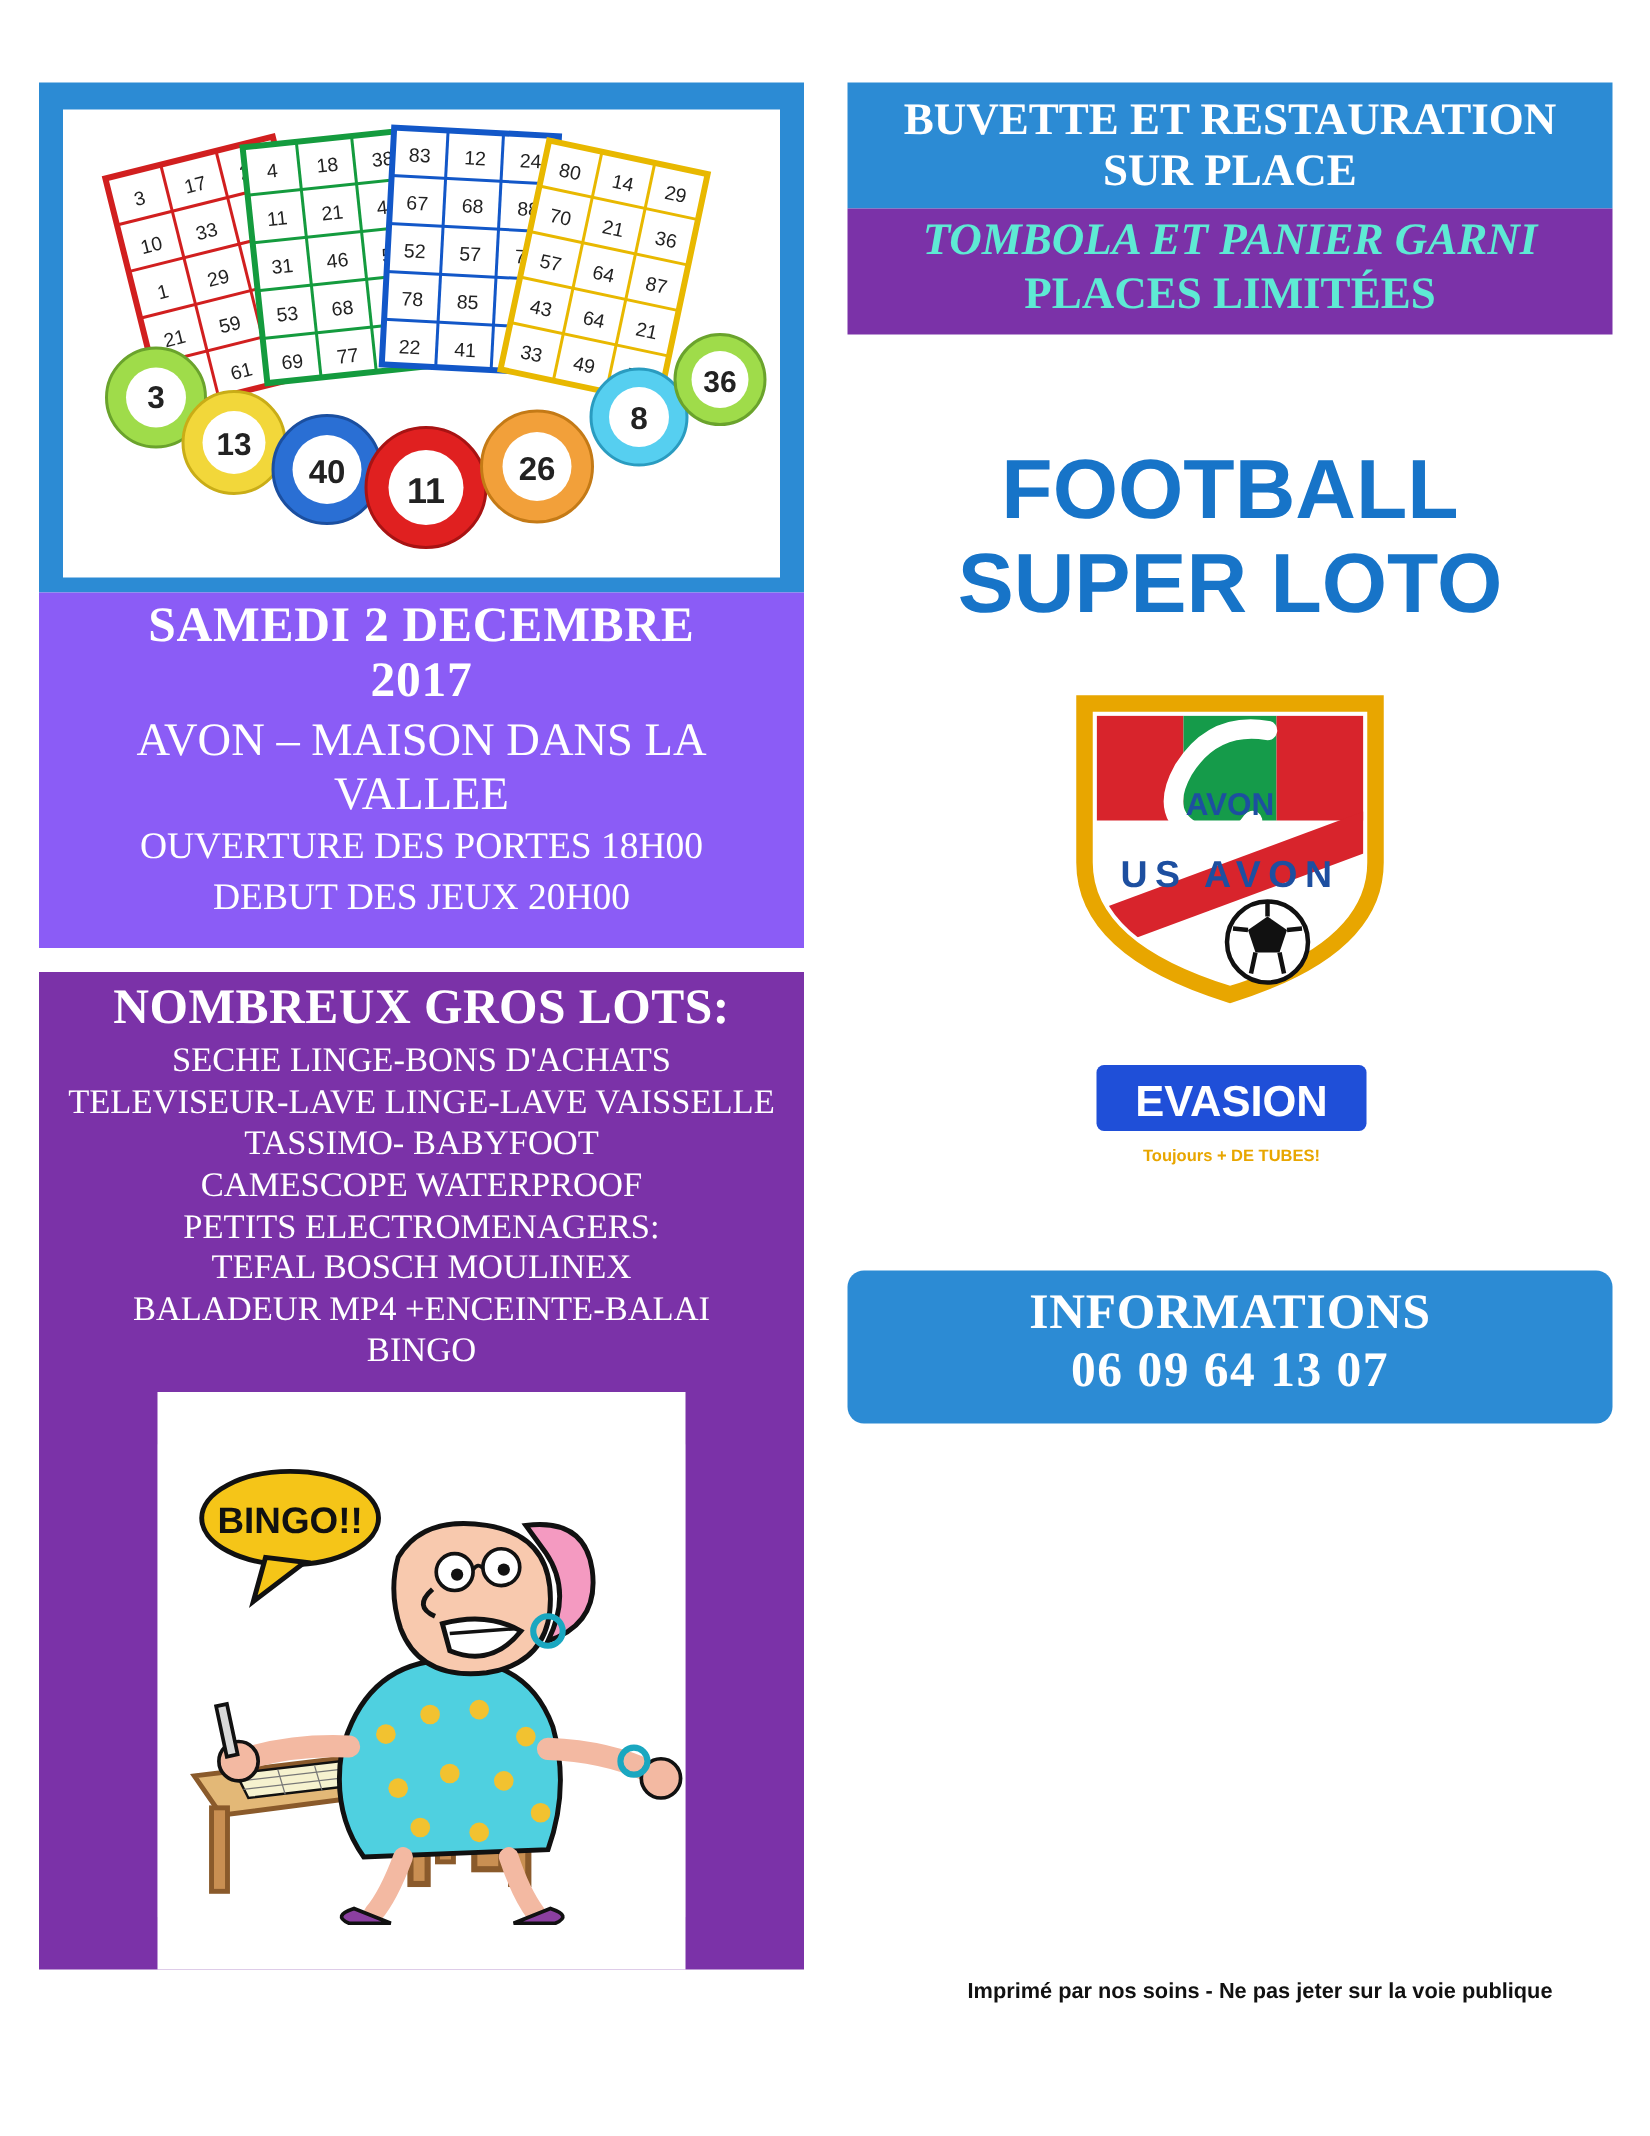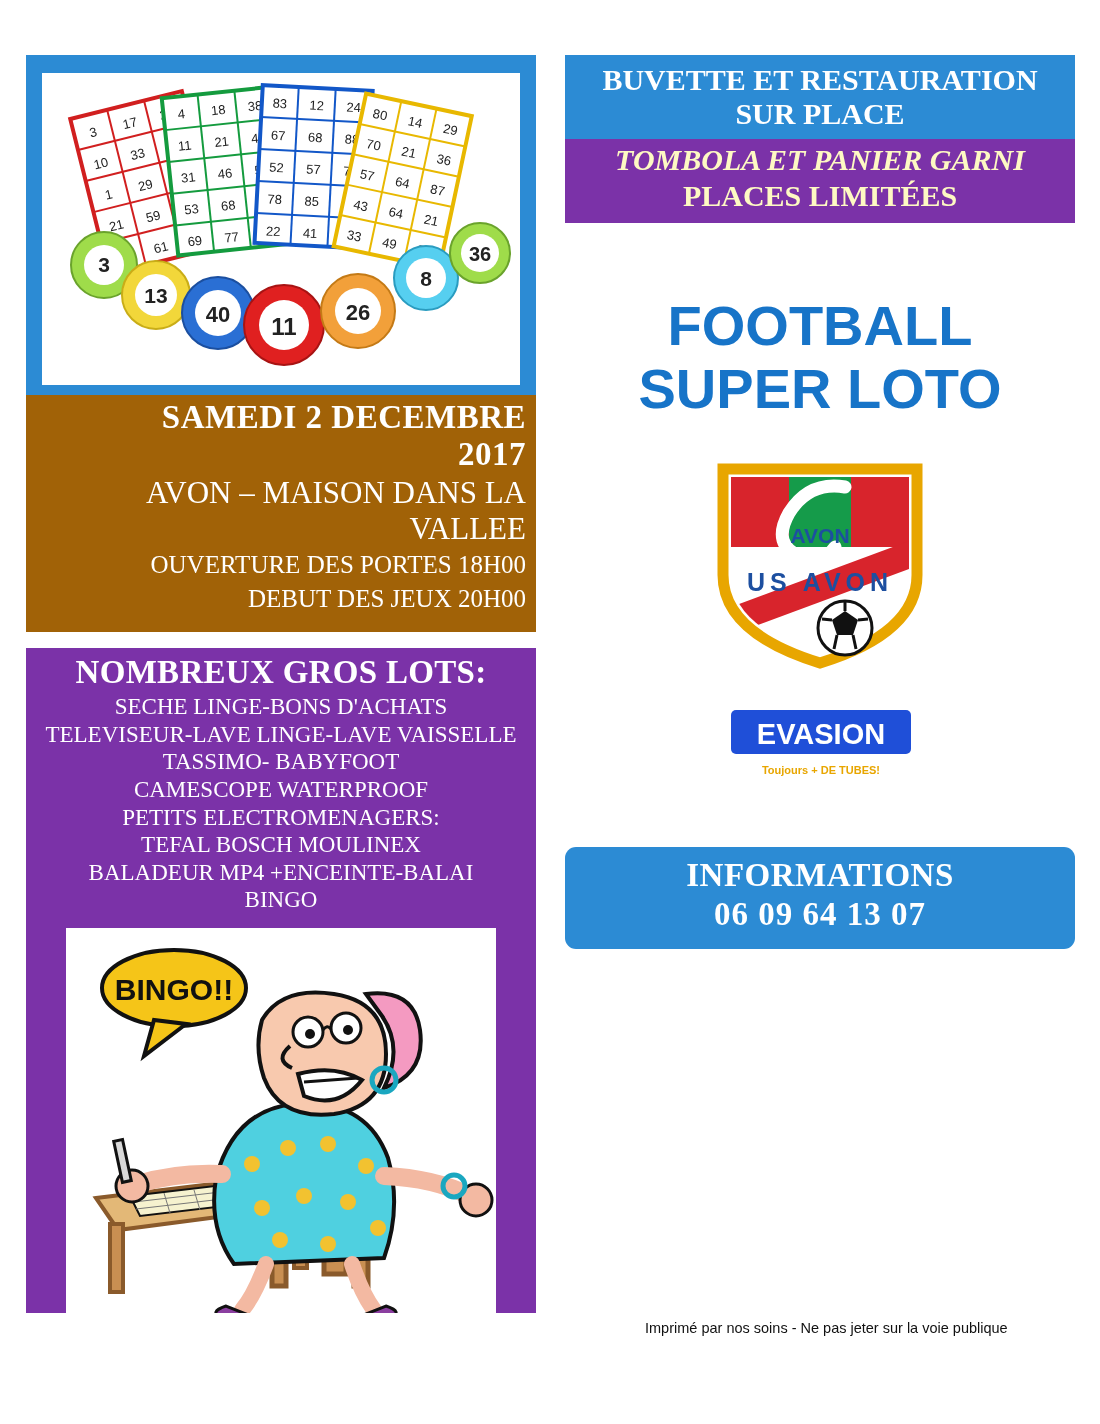--- a/index.html
+++ b/index.html
@@ -29,23 +29,23 @@
   }
   .bingo-image {
     width: 100%;
     height: 312px;
     background: #ffffff;
     position: relative;
     overflow: hidden;
   }
 
   .event-info {
-    background: #a16207;
+    background: #8b5cf6;
     color: #ffffff;
-    text-align: right;
+    text-align: center;
     padding: 4px 10px 18px 10px;
   }
   .event-line-1 {
     font-size: 33px;
     font-weight: bold;
     letter-spacing: 0.5px;
     line-height: 1.12;
   }
   .event-line-2 {
     font-size: 31px;
@@ -72,21 +72,21 @@
     margin-bottom: 2px;
   }
   .lots-list {
     font-size: 23px;
     line-height: 1.2;
   }
   .lots-list div { white-space: nowrap; }
 
   .cartoon-wrap {
     background: #ffffff;
-    width: 430px;
+    width: 352px;
     height: 385px;
     margin: 14px auto 0 auto;
     position: relative;
     overflow: hidden;
   }
 
   
   .right-col {
     position: absolute;
     left: 565px;
@@ -98,21 +98,21 @@
     background: #2C8BD4;
     color: #ffffff;
     text-align: center;
     font-size: 30px;
     font-weight: bold;
     line-height: 1.13;
     padding: 8px 6px 8px 6px;
   }
   .tombola-box {
     background: #7B32A8;
-    color: #fef9c3;
+    color: #5eead4;
     text-align: center;
     padding: 4px 6px 10px 6px;
   }
   .tombola-line {
     font-size: 30px;
     font-weight: bold;
     font-style: italic;
     line-height: 1.13;
   }
   .places-line {
@@ -165,21 +165,21 @@
     letter-spacing: 1px;
     margin-top: 2px;
   }
 
   .footer-note {
     position: absolute;
     left: 645px;
     top: 1320px;
     font-family: "Liberation Sans", sans-serif;
     font-size: 14.5px;
-    font-weight: normal;
+    font-weight: bold;
     color: #111;
   }
 </style>
 </head>
 <body>
 
 <div class="left-col">
 
   <div class="bingo-card-box">
     <div class="bingo-image">

